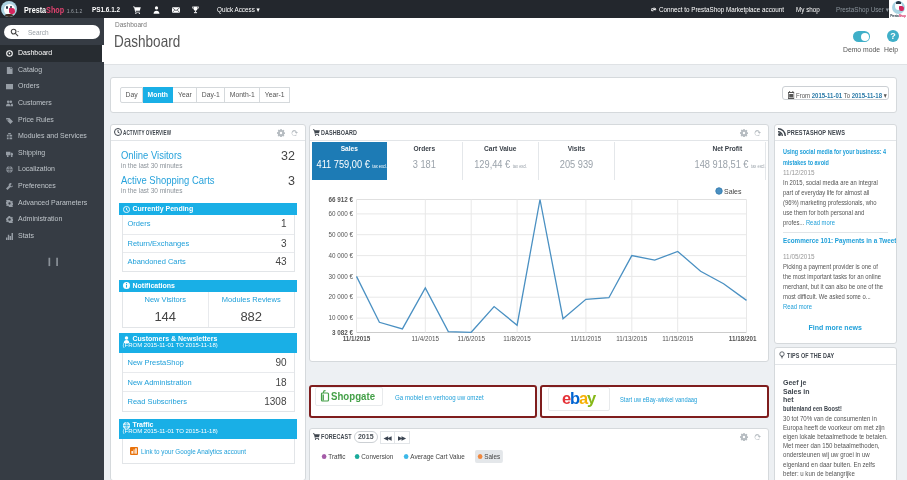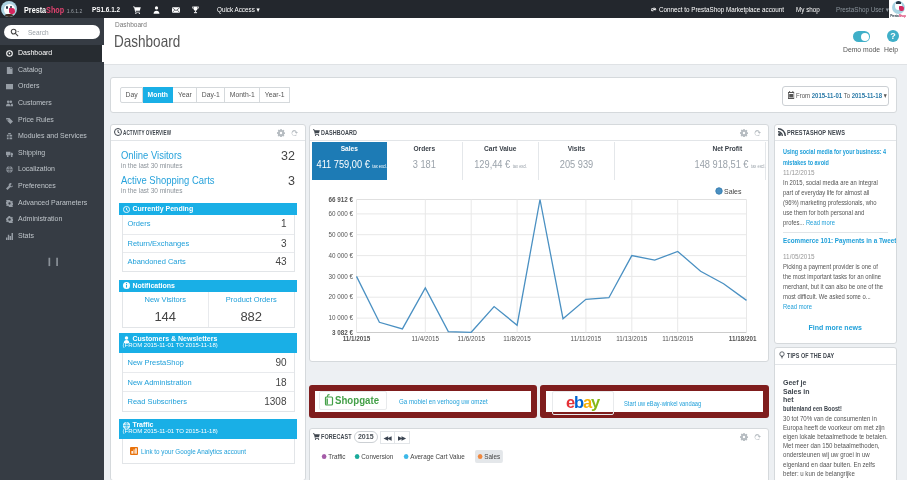--- a/index.html
+++ b/index.html
@@ -46,21 +46,21 @@
 #demotoggle .knob{position:absolute;right:1.5px;top:1.5px;width:8px;height:8px;background:#fff;border-radius:50%}
 #demolbl{position:absolute;right:27px;top:28px;font-size:6.8px;color:#555}
 #helpico{position:absolute;right:8px;top:12px;width:12px;height:12px;border-radius:50%;background:#3fafc8;color:#fff;text-align:center;line-height:12px;font-size:9px;font-weight:bold}
 #helplbl{position:absolute;right:9px;top:28px;font-size:6.8px;color:#555}
 
 #toolbar{position:absolute;left:110px;top:77px;width:787px;height:36px;background:#fff;border:1px solid #d5d9dc;border-radius:3px}
 #rangebtns{position:absolute;left:9px;top:9px;height:15px}
 #rangebtns span{display:inline-block;height:15.5px;line-height:14.5px;padding:0 4.5px;border:1px solid #d5d9dc;border-left:none;font-size:6.8px;color:#555;background:#fff;vertical-align:top}
 #rangebtns span:first-child{border-left:1px solid #d5d9dc;border-radius:2px 0 0 2px}
 #rangebtns span.on{background:#19afe6;border-color:#19afe6;color:#fff;font-weight:bold}
-#datebtn{position:absolute;right:7px;top:8px;height:20px;line-height:17px;border:1px solid #ccd0d4;border-radius:3px;background:#fff;padding:0 0 0 5px;font-size:7.5px;color:#555;width:107px;overflow:hidden}
+#datebtn{position:absolute;right:7px;top:8px;height:14px;line-height:17px;border:1px solid #ccd0d4;border-radius:3px;background:#fff;padding:0 0 0 5px;font-size:7.5px;color:#555;width:107px;overflow:hidden}
 #datebtn b{color:#2a7aa8}
 
 .panel{position:absolute;background:#fff;border:1px solid #d5d9dc;border-radius:3px}
 .phead{height:16.5px;line-height:16px;border-bottom:1px solid #e2e5e8;padding-left:3px;font-size:6.4px;font-weight:bold;color:#40474f;letter-spacing:.1px;position:relative}
 .sx{display:inline-block;transform-origin:0 0;white-space:nowrap}
 .bx{transform-origin:0 0}
 .phead svg{vertical-align:-1px;margin-right:1px}
 .pico{position:absolute;top:4px;width:8px;height:8px;fill:#b6bcc1}
 .gear{right:19px}.refr{right:6px}
 
@@ -90,21 +90,21 @@
 .kpi{position:absolute;top:0;height:38px;border-right:1px solid #e4e7ea;text-align:center}
 .kpi .kl{font-size:6.6px;font-weight:bold;color:#3c434b;margin-top:3.5px}
 .kpi .kv{font-size:10.5px;color:#9aa2aa;margin-top:5.5px;white-space:nowrap;transform:scaleX(.88);transform-origin:50% 0}
 .kpi .kv small{font-size:4.5px;letter-spacing:0}
 .kpi.sales{background:#1d7bb5;border-right:none}
 .kpi.sales .kl{color:#fff}
 .kpi.sales .kv{color:#fff;font-size:10.5px}
 
 #chart{position:absolute;left:0;top:55px;width:458px;height:182px}
 
-.banner{position:absolute;background:#fff;border:6px solid #7f1d1d;border-radius:3px;height:33px}
+.banner{position:absolute;background:#fff;border:2px solid #7f1d1d;border-radius:3px;height:33px}
 #ban1{left:204.5px;top:366.5px;width:228px}
 #ban2{left:435.5px;top:366.5px;width:229.5px}
 .banlink{position:absolute;font-size:7px;color:#1e9fd9}
 #sglogo{position:absolute;left:4.5px;top:0.5px;width:68px;height:18.5px;border:1px solid #e8eaec;border-radius:2px;color:#44a048;font-size:10.5px;font-weight:bold;line-height:17px;text-align:center;white-space:nowrap}
 #eblogo{position:absolute;left:6px;top:0px;width:62px;height:24px;border:1px solid #e8eaec;border-radius:2px;text-align:center;font-size:16.5px;font-weight:bold;line-height:21px;letter-spacing:-1.2px}
 
 #forepanel{left:204.5px;top:409.5px;width:460.5px;height:75px}
 #fyear{position:absolute;left:44.5px;top:2.5px;height:11.5px;line-height:10.5px;width:23.5px;text-align:center;border:1px solid #ccd0d4;border-radius:6px;font-size:7px;font-weight:bold;color:#494f56;background:#fff}
 #farrows{position:absolute;left:70px;top:2px;height:13px}
 #farrows span{display:inline-block;width:15px;height:13px;border:1px solid #e2e5e8;border-left:none;text-align:center;line-height:12px;font-size:6px;color:#3a4350;letter-spacing:-1px}
@@ -293,21 +293,21 @@
       <div class="subhead" style="height:12px;line-height:12px"><svg width="7" height="7" viewBox="0 0 8 8">
             <circle cx="4" cy="4" r="4"></circle>
             <path d="M3.4 3h1.2v3.4H3.4zM3.4 1.2h1.2v1.2H3.4z" fill="#19afe6"></path>
           </svg>Notifications</div>
       <div id="notifbody">
         <div class="cell">
             <div class="cl">New Visitors</div>
             <div class="cv">144</div>
           </div>
         <div class="cell r">
-            <div class="cl">Product Orders</div>
+            <div class="cl">Modules Reviews</div>
             <div class="cv">882</div>
           </div>
       </div>
     </div>
     <div style="height:5.5px"></div>
     <div class="subpanel">
       <div class="subhead" style="height:19.5px;padding-top:2px"><svg width="7" height="7" viewBox="0 0 8 8">
             <circle cx="4" cy="2.2" r="2"></circle>
             <path d="M.8 8c0-2.2 1.4-3.4 3.2-3.4S7.2 5.8 7.2 8z"></path>
           </svg>Customers &amp; Newsletters<div class="sub2">(FROM 2015-11-01 TO 2015-11-18)</div></div>

